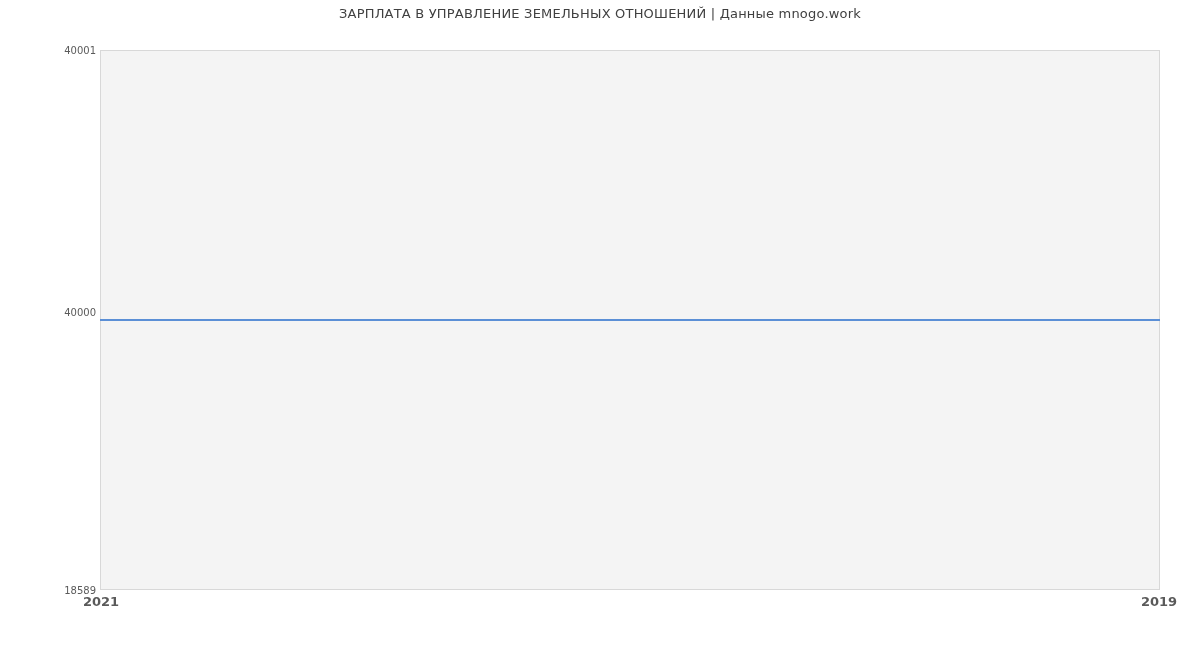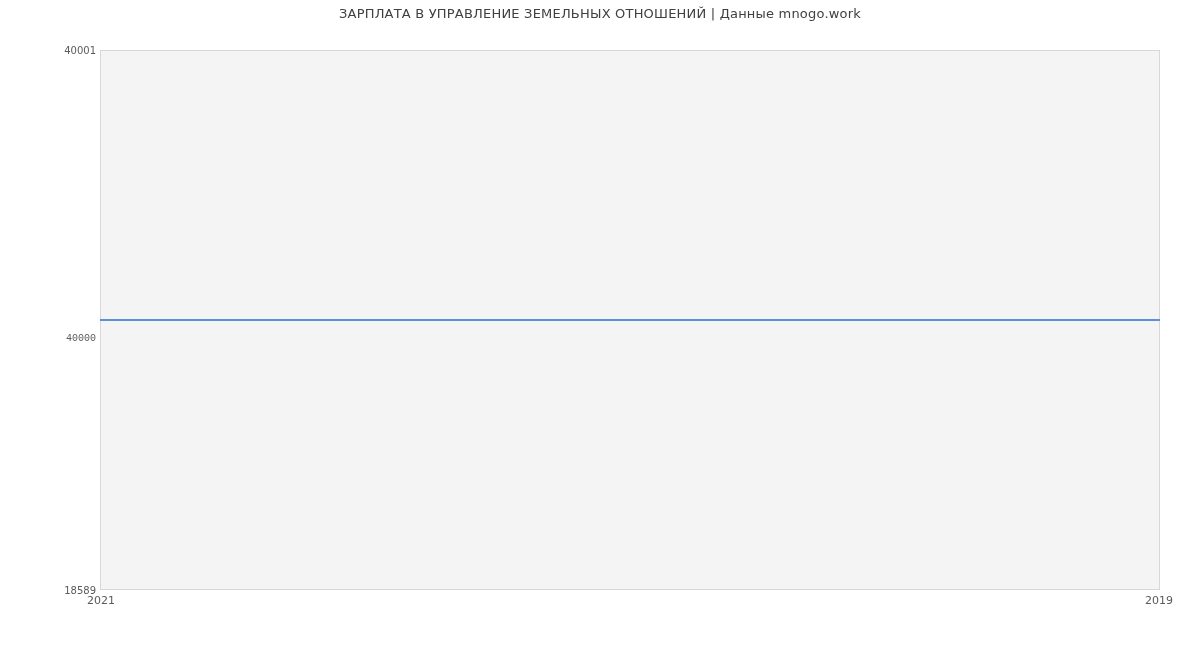--- a/index.html
+++ b/index.html
@@ -41,29 +41,30 @@
     position: absolute;
     right: 1104px; 
     font-size: 10px;
     color: #5a5a5a;
     text-align: right;
     width: 90px;
     transform: translateY(-50%);
     font-variant-numeric: tabular-nums;
   }
   .ytick.top    { top: 50px; }
-  .ytick.mid    { top: 338px; font-family: Liberation Mono, monospace; }
+  .ytick.mid    { top: 312px; }
   .ytick.bot    { top: 590px; }
   
   .xtick {
     position: absolute;
     top: 594px;
-    font-size: 11px;
+    font-size: 13px;
     color: #5a5a5a;
     transform: translateX(-50%);
+    font-weight: bold;
   }
   .xtick.left  { left: 101px; }
   .xtick.right { left: 1159px; }
   
   .grid-mid {
     position: absolute;
     left: 100px;
     top: 320px;
     width: 1060px;
     height: 0;

